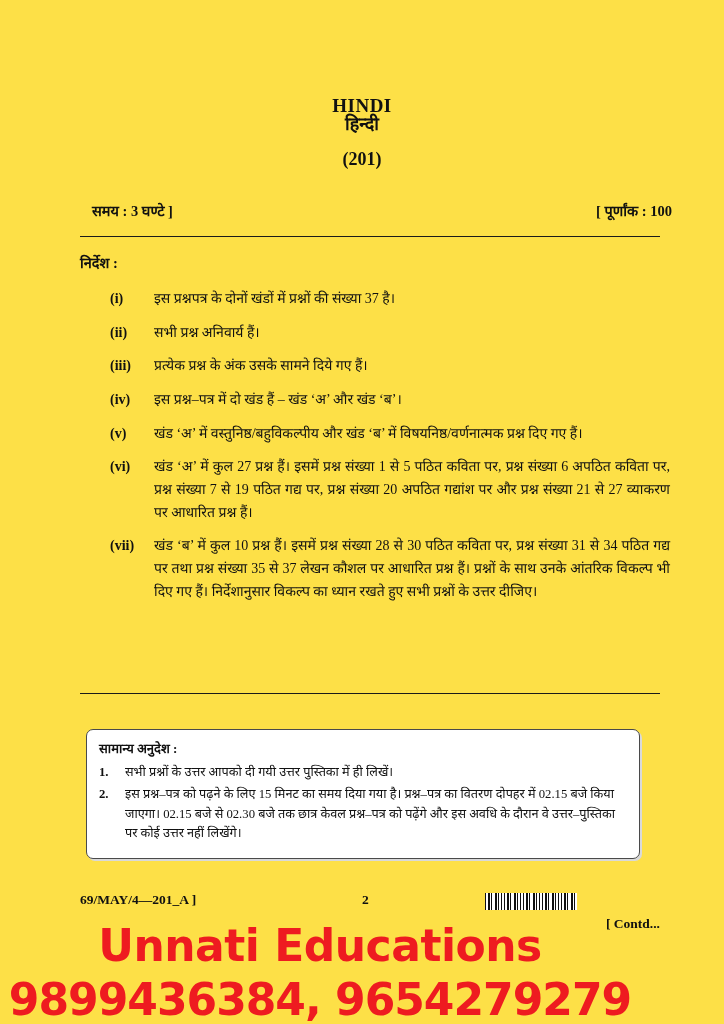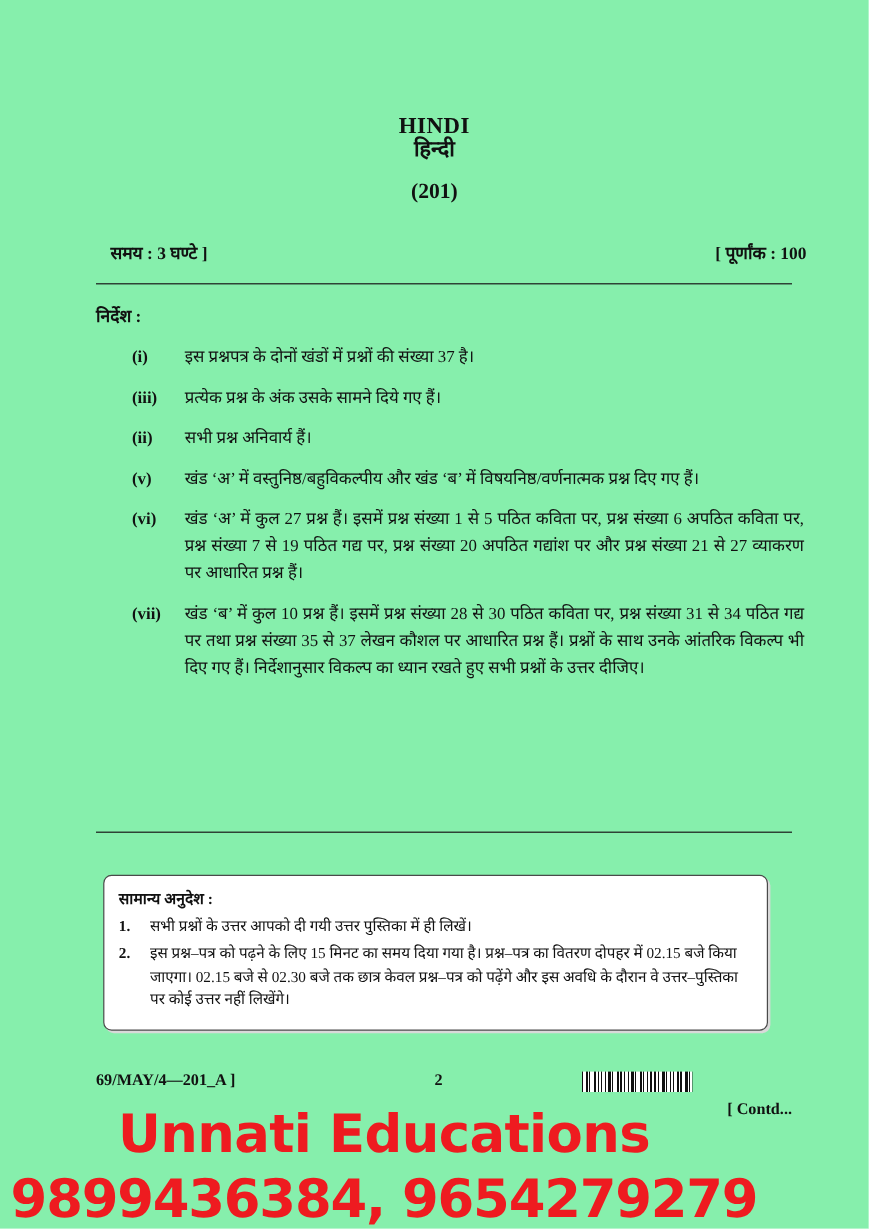--- a/index.html
+++ b/index.html
@@ -4,21 +4,21 @@
 <style>
   html, body {
     margin: 0;
     padding: 0;
     background: #ffffff;
   }
   .page {
     position: relative;
     width: 724px;
     height: 1024px;
-    background: #86efac;
+    background: #fde047;
     overflow: hidden;
     font-family: "Liberation Serif", "DejaVu Serif", serif;
     color: #111111;
   }
 
   
   .header {
     position: absolute;
     top: 96px;
     left: 0;
@@ -221,26 +221,30 @@
   <div class="rule rule-top"></div>
 
   <div class="nirdesh-label">निर्देश :</div>
 
   <div class="instructions">
     <div class="instr">
       <span class="marker">(i)</span>
       <span class="body nojust">इस प्रश्नपत्र के दोनों खंडों में प्रश्नों की संख्या 37 है।</span>
     </div>
     <div class="instr">
+      <span class="marker">(ii)</span>
+      <span class="body nojust">सभी प्रश्न अनिवार्य हैं।</span>
+    </div>
+    <div class="instr">
       <span class="marker">(iii)</span>
       <span class="body nojust">प्रत्येक प्रश्न के अंक उसके सामने दिये गए हैं।</span>
     </div>
     <div class="instr">
-      <span class="marker">(ii)</span>
-      <span class="body nojust">सभी प्रश्न अनिवार्य हैं।</span>
+      <span class="marker">(iv)</span>
+      <span class="body nojust">इस प्रश्न–पत्र में दो खंड हैं – खंड ‘अ’ और खंड ‘ब’।</span>
     </div>
     <div class="instr">
       <span class="marker">(v)</span>
       <span class="body nojust">खंड ‘अ’ में वस्तुनिष्ठ/बहुविकल्पीय और खंड ‘ब’ में विषयनिष्ठ/वर्णनात्मक प्रश्न दिए गए हैं।</span>
     </div>
     <div class="instr">
       <span class="marker">(vi)</span>
       <span class="body">खंड ‘अ’ में कुल 27 प्रश्न हैं। इसमें प्रश्न संख्या 1 से 5 पठित कविता पर, प्रश्न संख्या 6 अपठित कविता पर, प्रश्न संख्या 7 से 19 पठित गद्य पर, प्रश्न संख्या 20 अपठित गद्यांश पर और प्रश्न संख्या 21 से 27 व्याकरण पर आधारित प्रश्न हैं।</span>
     </div>
     <div class="instr">

